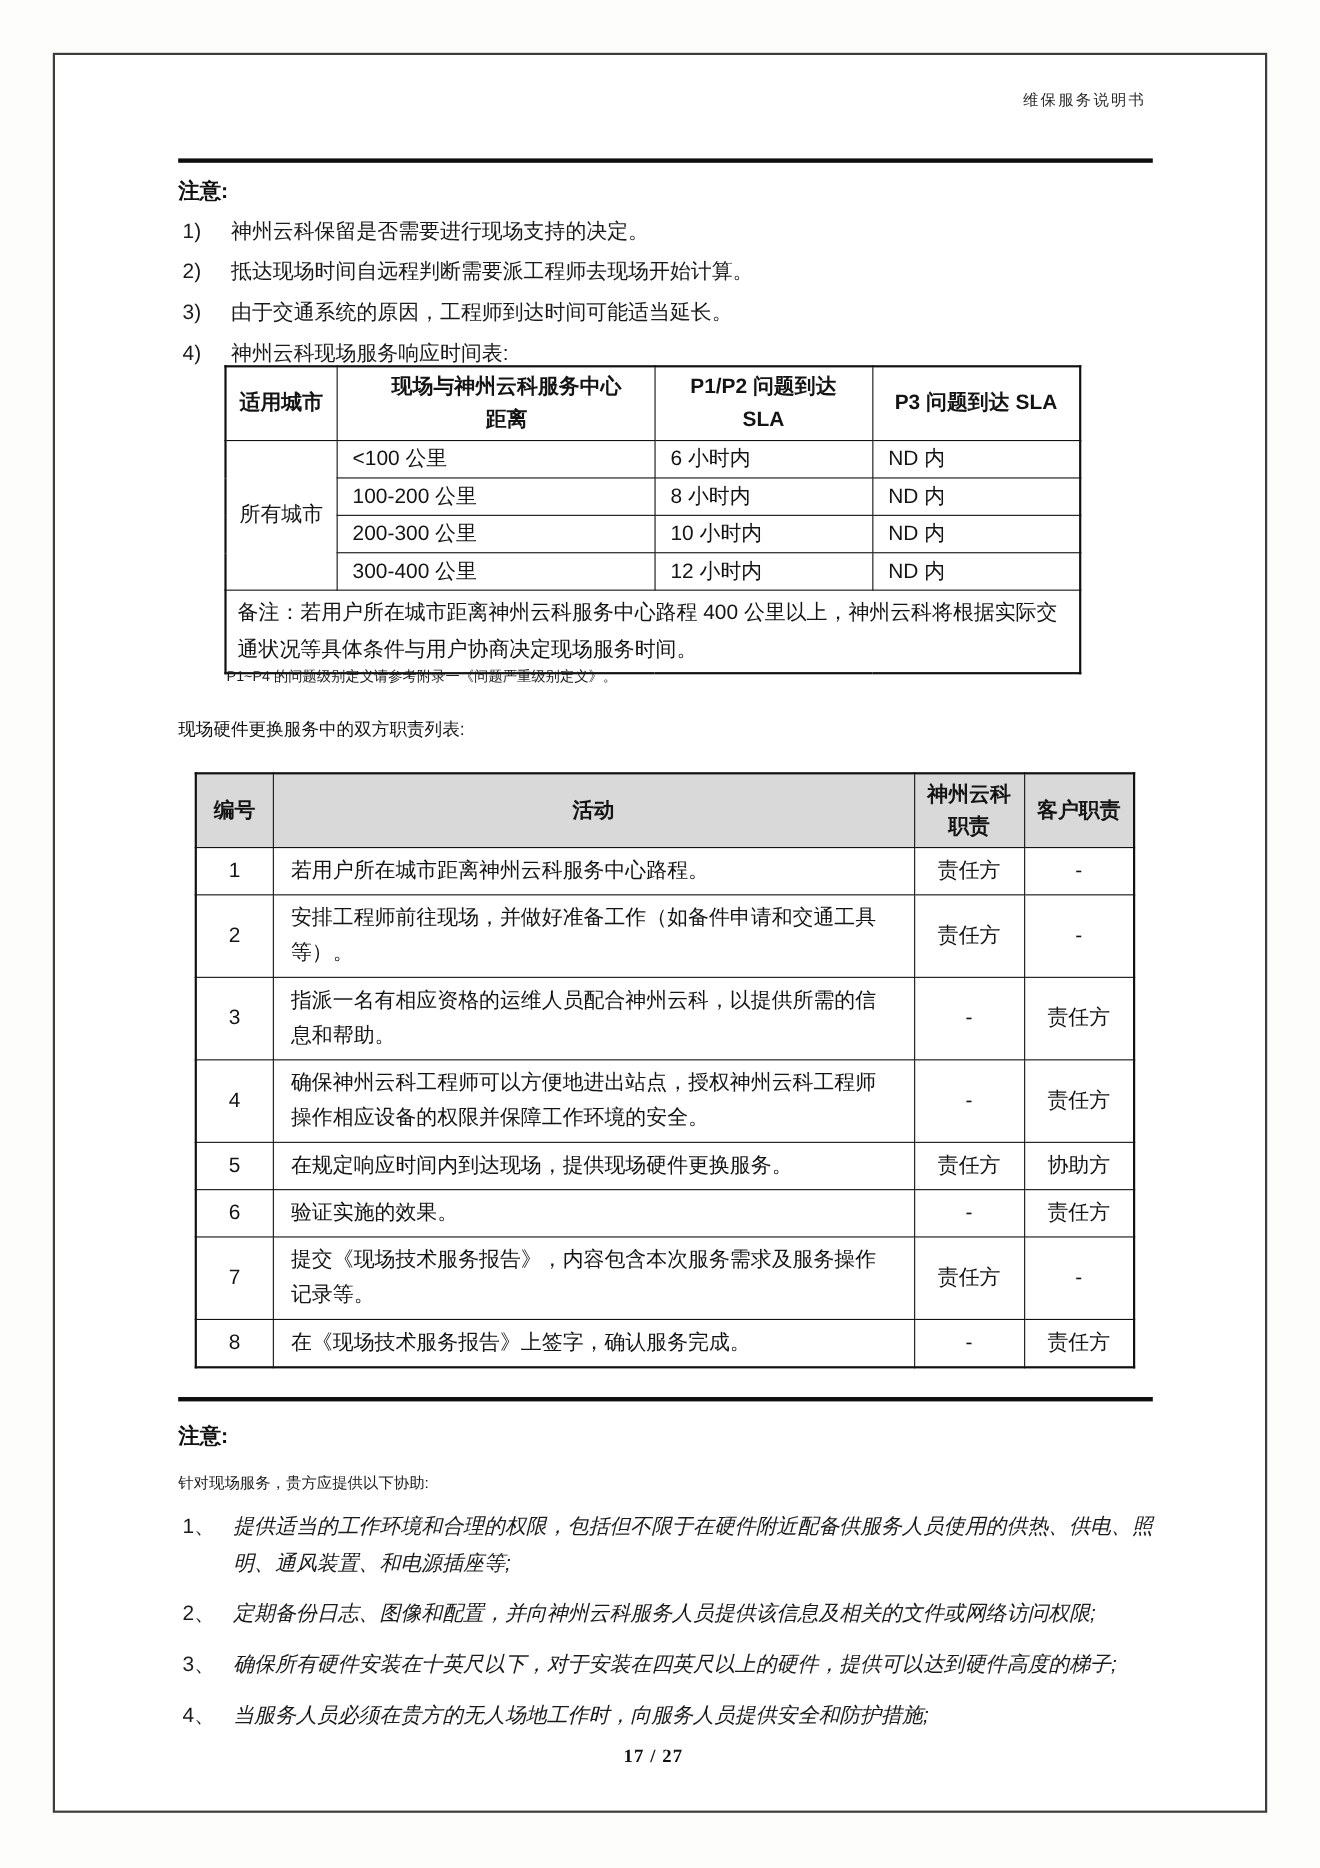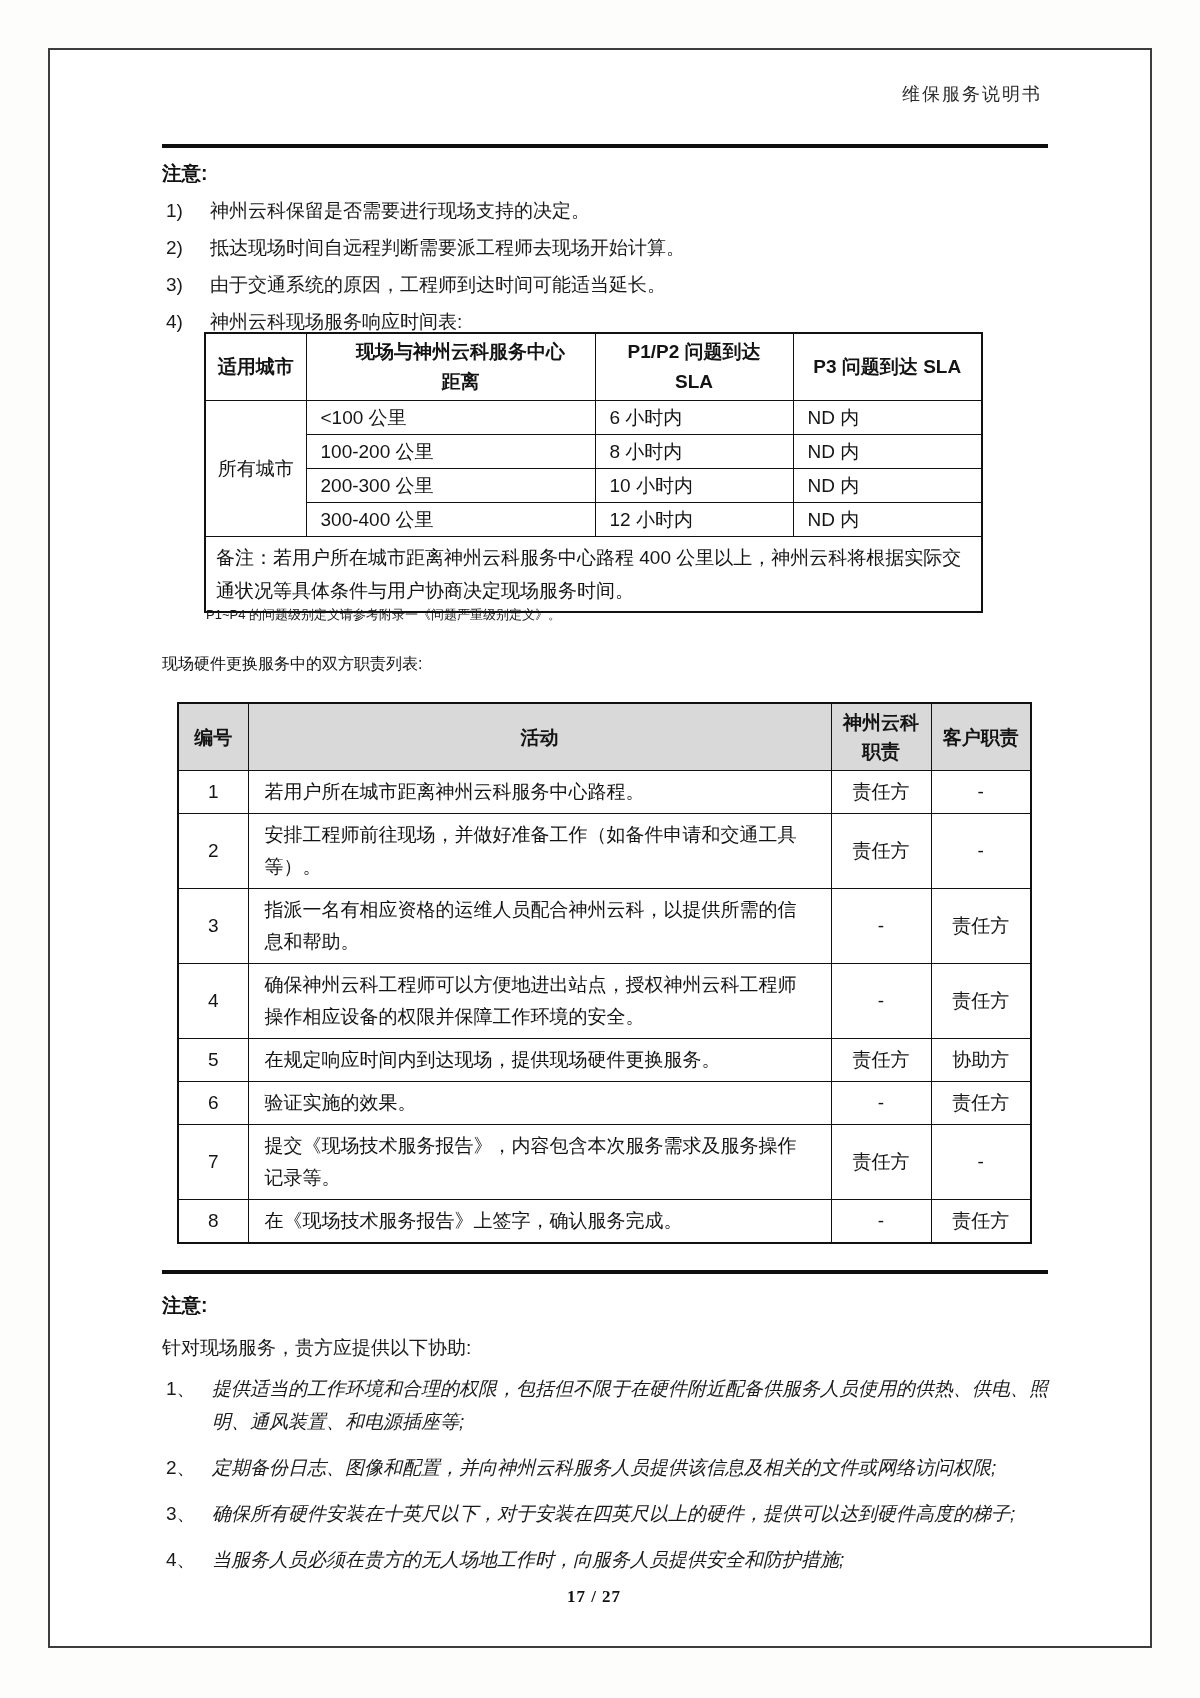--- a/index.html
+++ b/index.html
@@ -1,20 +1,20 @@
 <!DOCTYPE html>
 <html><head>
 <meta charset="utf-8">
 <style>
   * { margin:0; padding:0; box-sizing:border-box; }
   html,body { width:1200px; height:1698px; background:#fdfdfc; font-family:"Liberation Sans","DejaVu Sans",sans-serif; color:#1a1a1a; }
   .page { position:absolute; left:48px; top:48px; width:1104px; height:1600px; background:#ffffff; border:2px solid #3d3d3d; }
   .page > * { position:absolute; }
 
-  .header-title { top:32px; right:108px; font-family:"Liberation Serif","DejaVu Serif",serif; font-size:18px; color:#2a2a2a; letter-spacing:2px; }
+  .header-title { top:32px; right:108px; font-family:"Liberation Serif","DejaVu Serif",serif; font-size:14px; color:#2a2a2a; letter-spacing:2px; }
 
   .rule { left:112px; width:886px; height:3.5px; background:#0e0e0e; }
   .rule1 { top:94px; }
   .rule2 { top:1220px; }
 
   .note-label { font-size:19.5px; font-weight:bold; color:#111; }
   .note1 { left:112px; top:110px; }
   .note2 { left:112px; top:1242px; }
 
   .olist { font-size:19px; }
@@ -45,21 +45,21 @@
   .p-note { left:156px; top:552px; font-size:13px; line-height:26px; }
   .heading2 { left:112px; top:600px; font-size:16px; line-height:28px; color:#111; }
 
   .t2 { left:127px; top:652px; width:853px; border:2.5px solid #111; }
   .t2 .c1 { width:70px; } .t2 .c2 { width:583px; } .t2 .c3 { width:100px; } .t2 .c4 { width:100px; }
   .t2 th { background:#d9d9d9; line-height:29px; padding:4px 0; vertical-align:middle; }
   .t2 td { line-height:32px; padding:5px 0; vertical-align:middle; }
   .t2 td.act { text-align:left; padding:5px 18px 5px 16px; }
   .t2 td.no, .t2 td.resp { text-align:center; }
 
-  .intro { left:112px; top:1285px; font-size:19px; line-height:26px; }
+  .intro { left:112px; top:1285px; font-size:14px; line-height:26px; }
 
   .footer { left:0; right:12px; top:1537px; text-align:center; font-family:"Liberation Serif","DejaVu Serif",serif; font-size:17px; font-weight:bold; color:#111; letter-spacing:1px; }
 </style>
 </head>
 <body>
 
 <div class="page">
 
   <div class="header-title">维保服务说明书</div>
 

